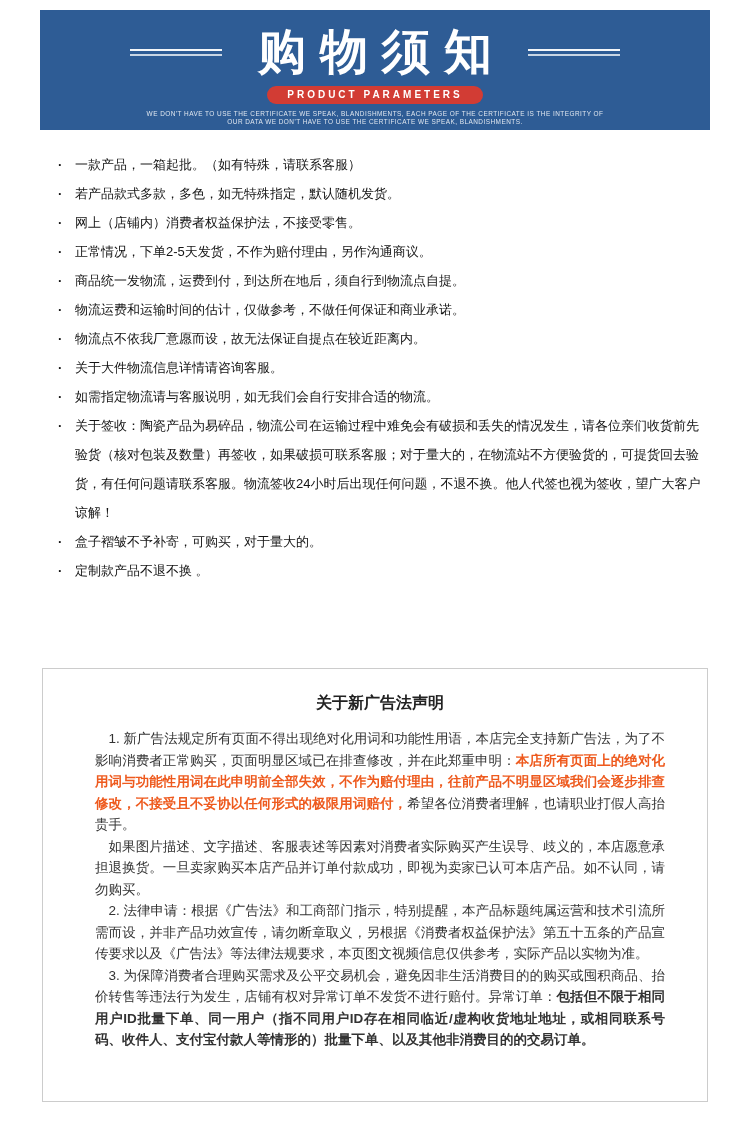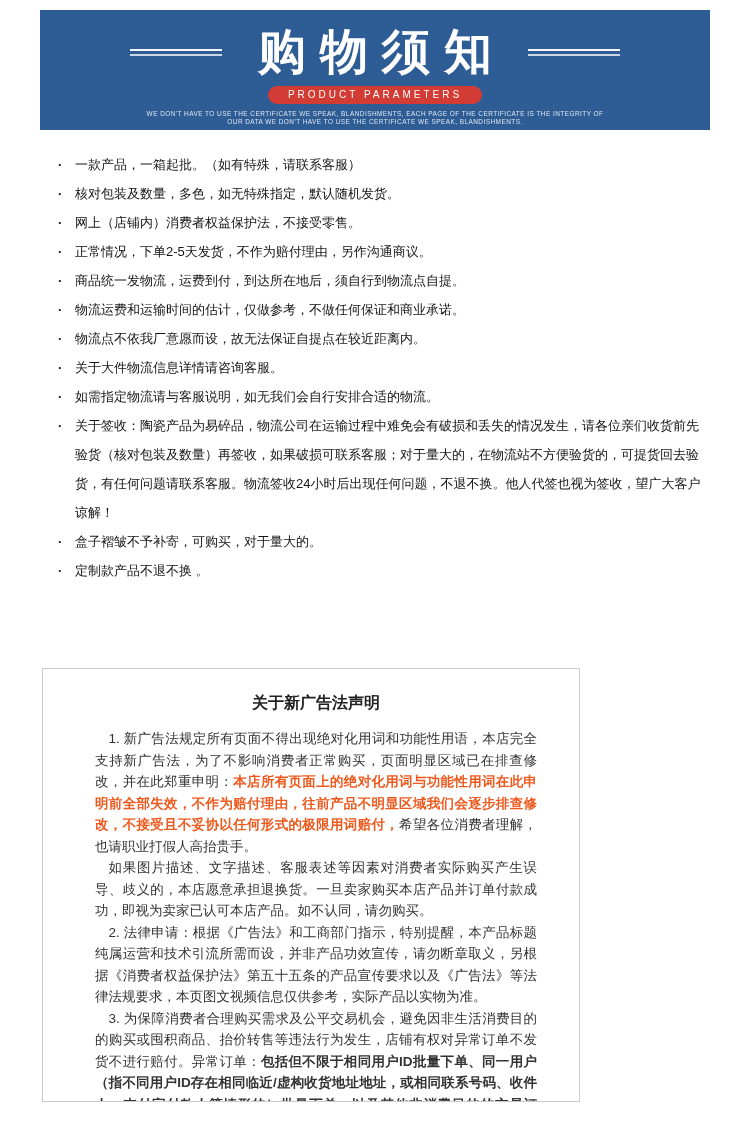--- a/index.html
+++ b/index.html
@@ -52,21 +52,21 @@
     height:7px;
     border-top:2px solid rgba(255,255,255,.95);
     border-bottom:2px solid rgba(255,255,255,.75);
   }
   .badge{
     display:inline-block;
     margin-top:7px;
     background:var(--badge_bg);
     color:#fff;
     font-size:10px;
-    font-weight:normal;
+    font-weight:bold;
     letter-spacing:3px;
     line-height:1;
     padding:4px 20px;
     border-radius:9px;
     white-space:nowrap;
   }
   .tagline{
     margin-top:5px;
     font-size:7px;
     line-height:9px;
@@ -94,21 +94,21 @@
   .notices li::before{
     content:"·";
     position:absolute;
     left:0; top:0;
     font-weight:bold;
   }
   
   .declaration{
     position:absolute;
     left:42px; top:668px;
-    width:538px; height:434px;
+    width:666px; height:434px;
     border:1px solid #cccccc;
     background:#fff;
     padding:22px 42px 0 52px;
     color:#333;
     overflow:hidden;
   }
   .declaration h2{
     margin:2px 0 14px;
     text-align:center;
     font-size:16px;
@@ -140,21 +140,21 @@
     </div>
     <div class="badge">PRODUCT PARAMETERS</div>
     <div class="tagline">
       <div>WE DON'T HAVE TO USE THE CERTIFICATE WE SPEAK, BLANDISHMENTS, EACH PAGE OF THE CERTIFICATE IS THE INTEGRITY OF</div>
       <div>OUR DATA WE DON'T HAVE TO USE THE CERTIFICATE WE SPEAK, BLANDISHMENTS.</div>
     </div>
   </header>
 
   <ul class="notices">
     <li>一款产品，一箱起批。（如有特殊，请联系客服）</li>
-    <li>核对包装及数量，多色，如无特殊指定，默认随机发货。</li>
+    <li>若产品款式多款，多色，如无特殊指定，默认随机发货。</li>
     <li>网上（店铺内）消费者权益保护法，不接受零售。</li>
     <li>正常情况，下单2-5天发货，不作为赔付理由，另作沟通商议。</li>
     <li>商品统一发物流，运费到付，到达所在地后，须自行到物流点自提。</li>
     <li>物流运费和运输时间的估计，仅做参考，不做任何保证和商业承诺。</li>
     <li>物流点不依我厂意愿而设，故无法保证自提点在较近距离内。</li>
     <li>关于大件物流信息详情请咨询客服。</li>
     <li>如需指定物流请与客服说明，如无我们会自行安排合适的物流。</li>
     <li>关于签收：陶瓷产品为易碎品，物流公司在运输过程中难免会有破损和丢失的情况发生，请各位亲们收货前先验货（核对包装及数量）再签收，如果破损可联系客服；对于量大的，在物流站不方便验货的，可提货回去验货，有任何问题请联系客服。物流签收24小时后出现任何问题，不退不换。他人代签也视为签收，望广大客户谅解！</li>
     <li>盒子褶皱不予补寄，可购买，对于量大的。</li>
     <li>定制款产品不退不换 。</li>

